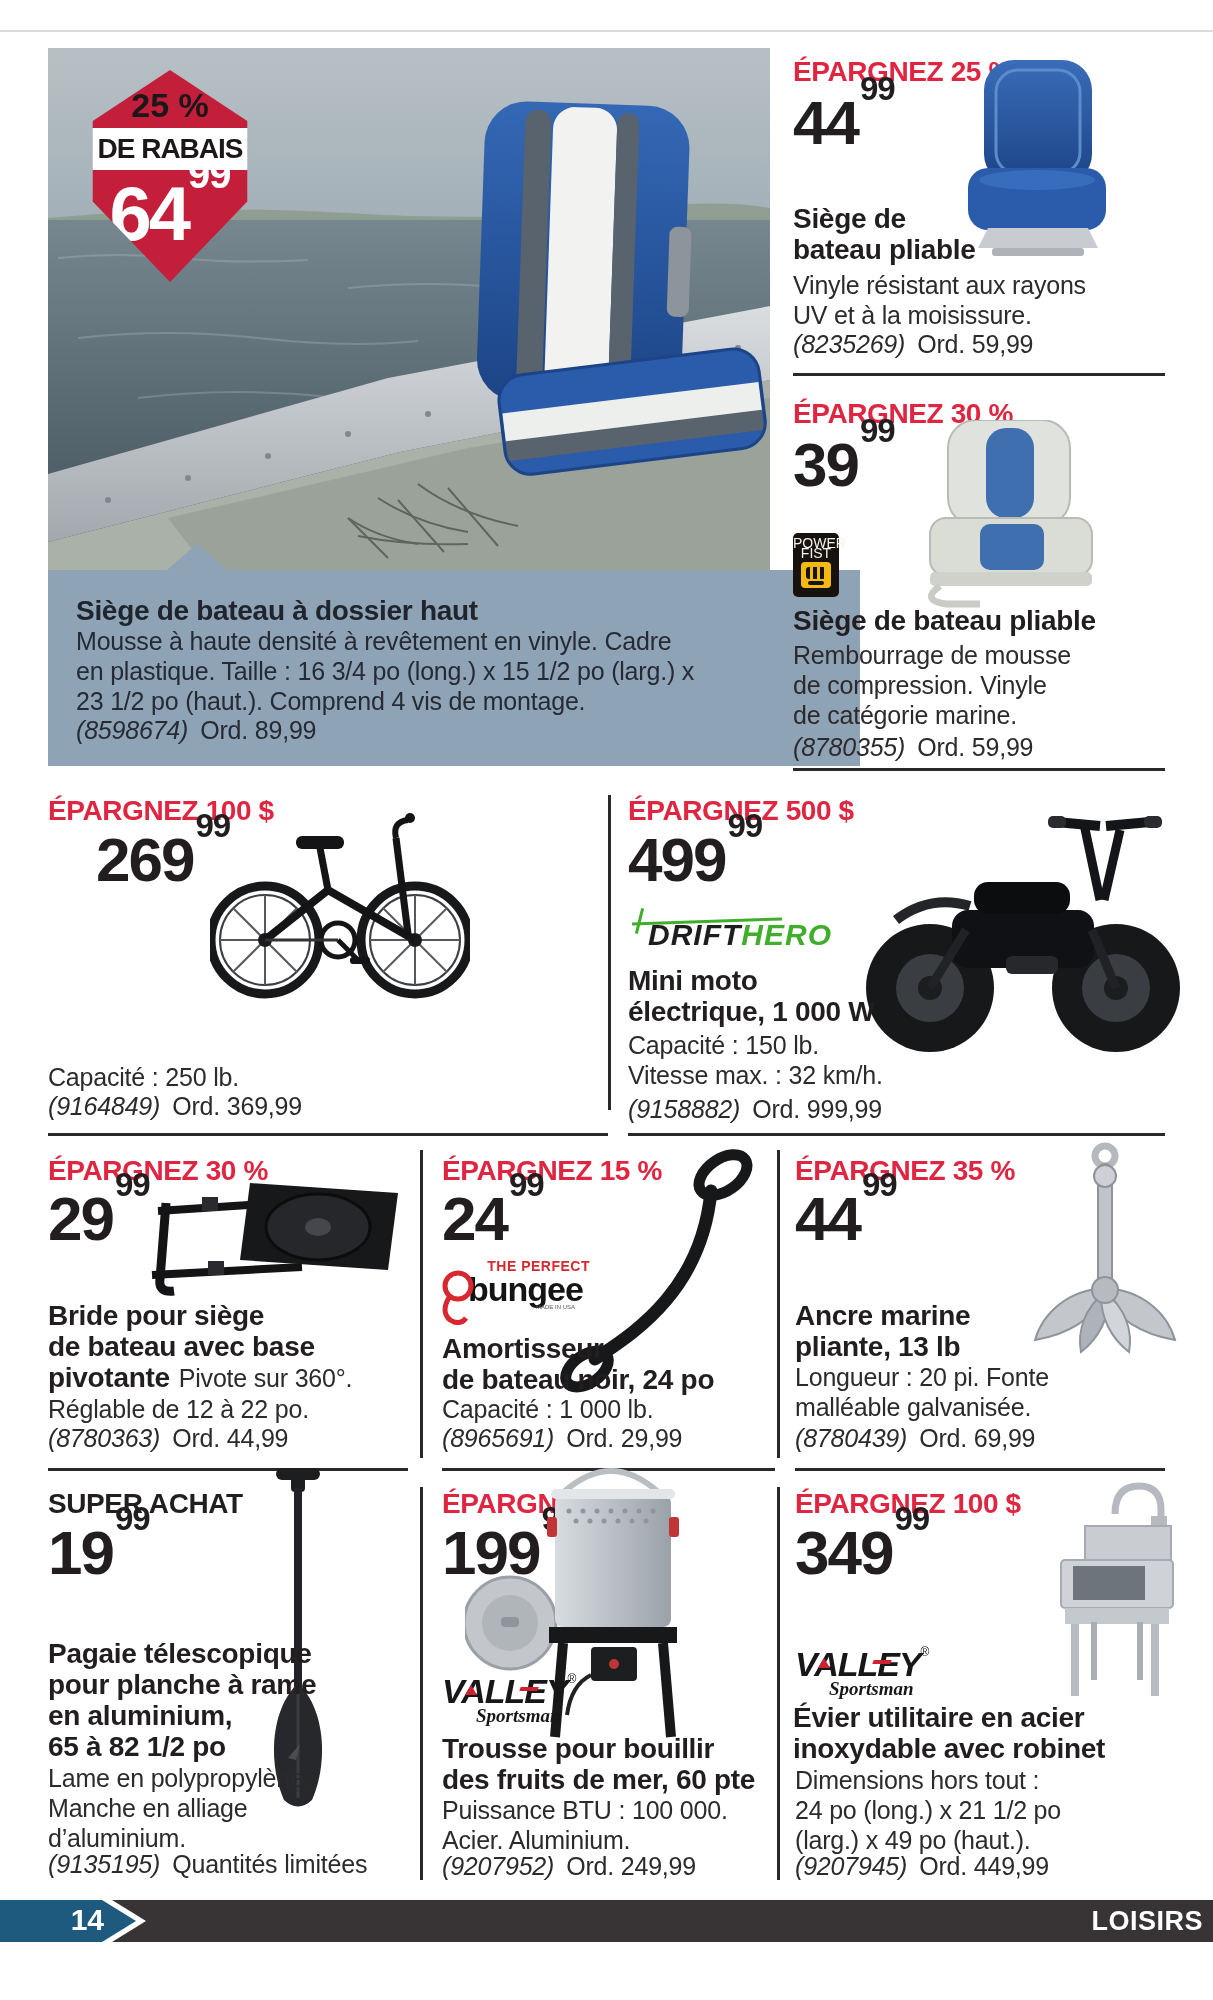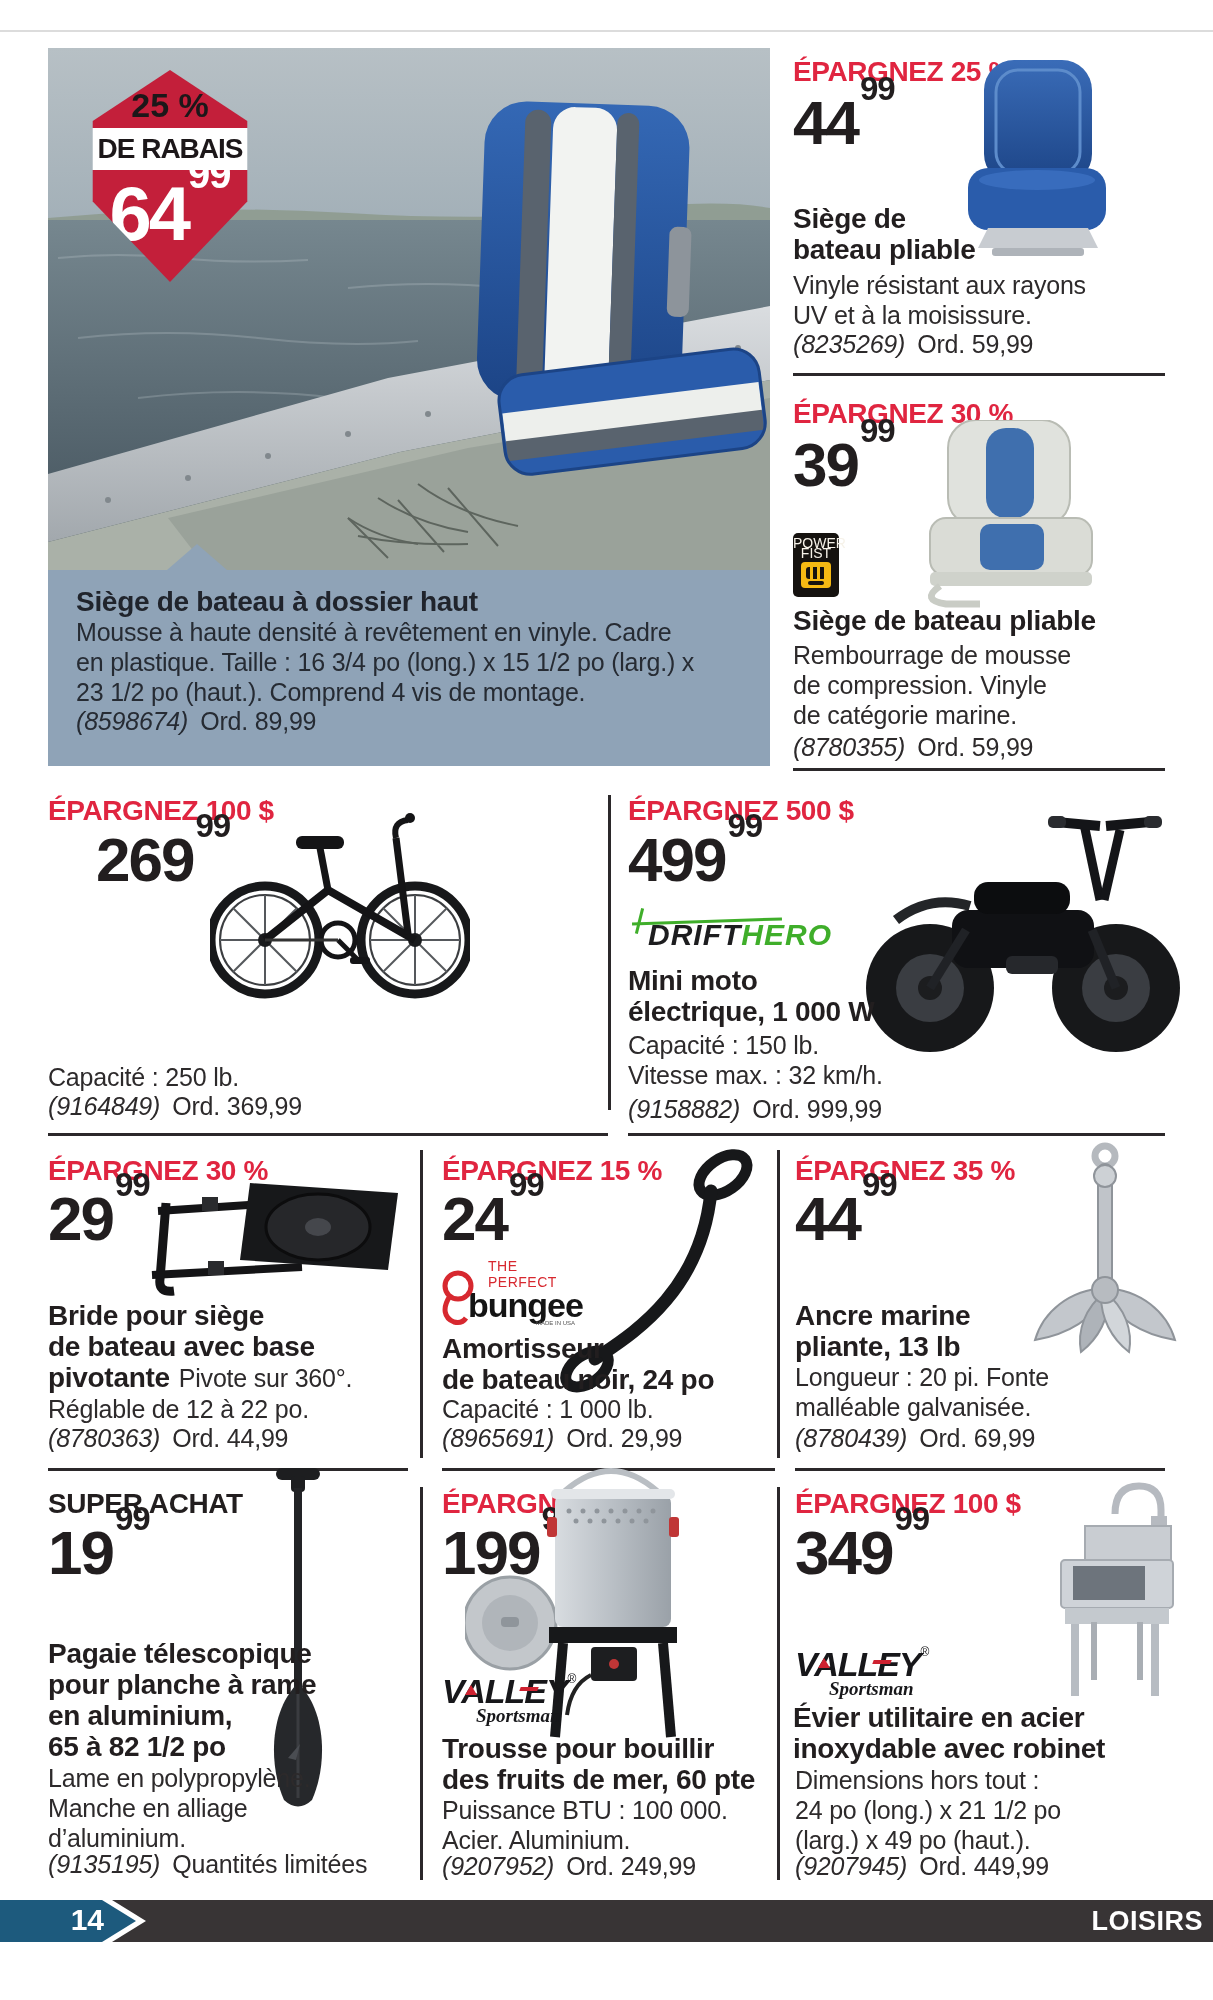--- a/index.html
+++ b/index.html
@@ -14,22 +14,22 @@
   .pr sup{display:inline-block;font-size:33px;letter-spacing:-1px;transform:translateY(-22px);margin-left:2px;}
   .ti{font-weight:bold;font-size:28px;line-height:31px;letter-spacing:-0.3px;color:#221e1f;white-space:pre-line;}
   .ti .note{font-weight:normal;font-size:25px;letter-spacing:-0.2px;color:#2d2a2b;margin-left:9px;}
   .de{font-size:25px;line-height:30px;letter-spacing:-0.2px;color:#2d2a2b;white-space:pre-line;}
   .sk{font-size:25px;letter-spacing:-0.2px;color:#2d2a2b;white-space:nowrap;}
   .sk .n{font-style:italic;}
   .sk .t{margin-left:12px;}
   .hr{position:absolute;height:3px;background:#2b282a;}
   .vr{position:absolute;width:3px;background:#2b282a;}
   
-  .hero-caption{position:absolute;left:48px;top:570px;width:722px;height:196px;background:#8fa3b7;
-                box-sizing:border-box;padding:16px 0 0 28px;}
+  .hero-caption{position:absolute;left:48px;top:570px;width:812px;height:196px;background:#8fa3b7;
+                box-sizing:border-box;padding:25px 0 0 28px;}
   .hero-caption:before{content:"";position:absolute;left:119px;top:-26px;width:0;height:0;
       border-left:30px solid transparent;border-right:30px solid transparent;border-bottom:26px solid #8fa3b7;}
   .hero-caption .ti{color:#20242c;}
   .hero-caption .de,.hero-caption .sk{color:#262b33;}
   
   .badge{position:absolute;left:86px;top:70px;width:168px;height:212px;background:#c31f3a;
          clip-path:polygon(50% 0,96% 24%,96% 62%,50% 100%,4% 62%,4% 24%);
          filter:drop-shadow(0 4px 6px rgba(0,0,0,.35));text-align:center;}
   .badge-percent{position:absolute;top:16px;left:0;width:100%;font-weight:bold;font-size:34px;color:#1c1719;}
   .badge-band{position:absolute;top:58px;left:0;width:100%;height:42px;background:#fff;
@@ -43,21 +43,21 @@
   .pf .fist{margin:4px auto 0;width:30px;height:26px;background:#f5b913;border-radius:4px;position:relative;}
   .pf .fist:before{content:"";position:absolute;left:5px;top:5px;width:20px;height:12px;border-radius:3px;
        background:repeating-linear-gradient(90deg,#15120f 0 4px,#f5b913 4px 7px);}
   .pf .fist:after{content:"";position:absolute;left:7px;bottom:3px;width:16px;height:4px;background:#15120f;border-radius:2px;}
   .drift{position:absolute;font-style:italic;font-weight:bold;font-size:30px;letter-spacing:1px;white-space:nowrap;}
   .drift .d1{color:#1d1d1f;}
   .drift .d2{color:#3fae2a;}
   .drift:before{content:"";position:absolute;left:-16px;top:2px;width:150px;height:3px;background:#3fae2a;transform:rotate(-2deg);}
   .drift:after{content:"";position:absolute;left:-10px;top:-10px;width:3px;height:26px;background:#3fae2a;transform:rotate(14deg);}
   .bungee{position:absolute;width:150px;}
-  .bungee .top{font-weight:normal;font-size:14px;color:#d7282f;letter-spacing:.5px;margin-left:48px;}
+  .bungee .top{font-weight:bold;font-size:14px;color:#d7282f;letter-spacing:.5px;margin-left:26px;text-align:right;}
   .bungee .big{font-weight:bold;font-size:34px;color:#141414;letter-spacing:-1px;line-height:30px;margin-left:28px;}
   .bungee .usa{font-size:6px;color:#555;margin-left:96px;}
   .bungee svg{position:absolute;left:0;top:6px;}
   .valley{position:absolute;white-space:nowrap;}
   .valley .v1{font-style:italic;font-weight:bold;font-size:34px;letter-spacing:-1px;color:#17171a;position:relative;}
   .valley .v1 i{position:absolute;left:23px;top:13px;width:0;height:0;border-left:6px solid transparent;
       border-right:6px solid transparent;border-bottom:10px solid #ce2130;}
   .valley .v1 b{position:absolute;left:78px;top:15px;width:18px;height:4px;background:#ce2130;transform:skewX(-20deg);}
   .valley .vr2{font-size:12px;vertical-align:top;color:#17171a;}
   .valley .v2{display:block;font-family:"Liberation Serif",serif;font-style:italic;font-weight:bold;

